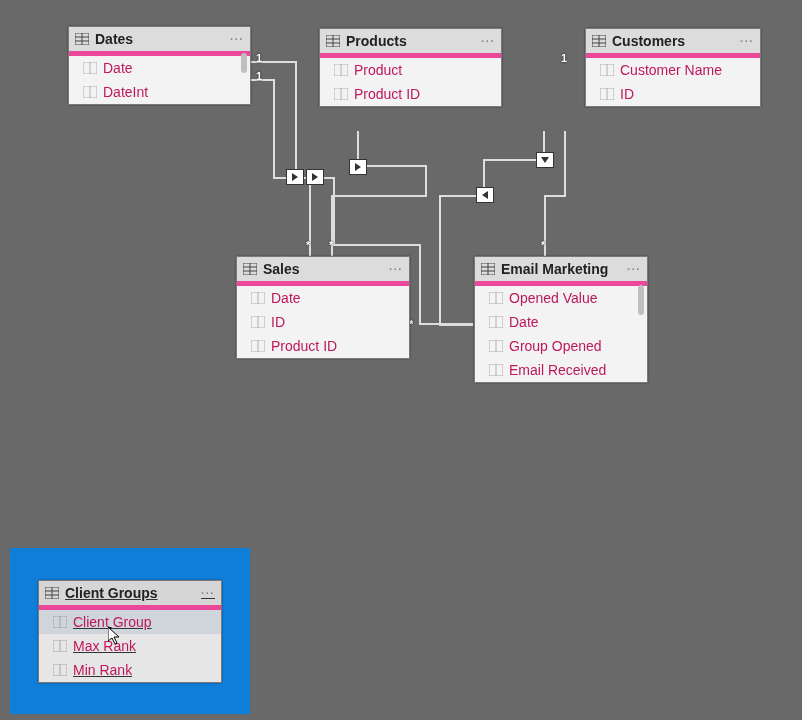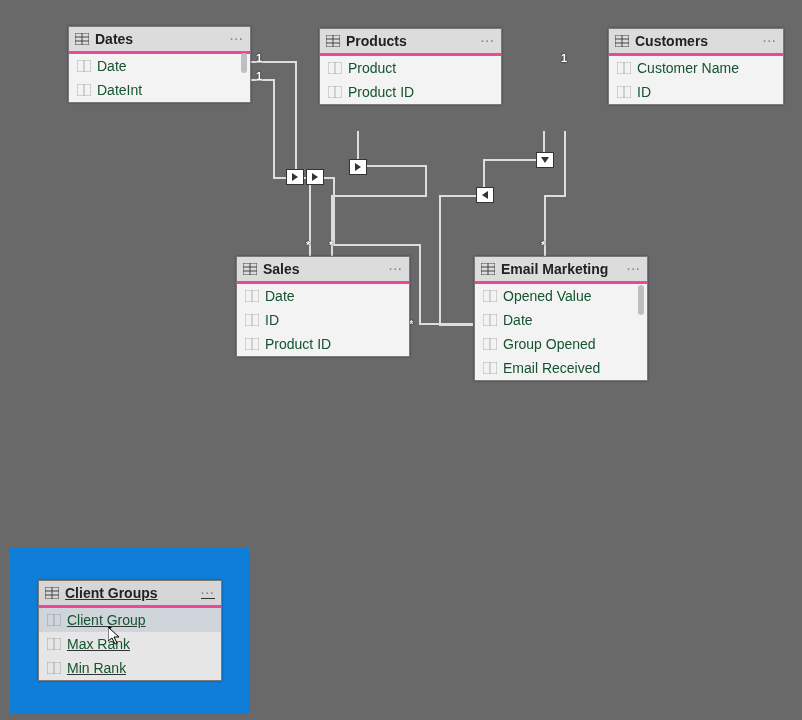--- a/index.html
+++ b/index.html
@@ -1,25 +1,25 @@
 <!DOCTYPE html>
 <html><head>
 <meta charset="utf-8">
 <style>
   html,body{margin:0;padding:0;width:802px;height:720px;background:#696969;font-family:"Segoe UI",Arial,sans-serif;font-size:14px;color:#333;overflow:hidden;}
   .canvas{position:relative;width:802px;height:720px;}
   svg.wires{position:absolute;left:0;top:0;width:802px;height:720px;pointer-events:none;}
   .table{position:absolute;background:#f3f3f3;border:1px solid #7a7a7a;box-shadow:0 0 2px rgba(0,0,0,.4);}
-  .table-head{background:#dcdcdc;border-bottom:3px solid #ec4899;display:flex;align-items:center;padding:4px 6px;font-weight:600;color:#222;}
+  .table-head{background:#dcdcdc;border-bottom:5px solid #ec4899;display:flex;align-items:center;padding:4px 6px;font-weight:600;color:#222;}
   .head-icon{width:14px;height:12px;margin-right:6px;display:inline-block;}
   .head-icon svg{display:block;}
   .table-title{flex:1;white-space:nowrap;}
   .more{color:#888;font-weight:bold;letter-spacing:1px;font-size:11px;user-select:none;margin-left:4px;}
   .fields{padding:0;}
-  .field{display:flex;align-items:center;padding:4px 8px;color:#14532d;}
+  .field{display:flex;align-items:center;padding:4px 14px;color:#be185d;}
   .field.hover{background:#cfd5db;}
   .field-icon{width:14px;height:12px;margin-right:6px;display:inline-block;opacity:.55;}
   .field-icon svg{display:block;}
   .scrollbar{position:absolute;right:3px;width:6px;background:#bfbfbf;border-radius:3px;}
   .selection-box{position:absolute;background:#0f7ed8;}
   .cursor{position:absolute;width:14px;height:20px;pointer-events:none;}
   .cursor::before{content:"";position:absolute;left:0;top:0;border-left:2px solid #000;border-top:2px solid #000;border-right:2px solid transparent;border-bottom:2px solid transparent;width:0;height:0;}
   .cursor svg{position:absolute;left:0;top:0;}
   .rel-end{position:absolute;color:#fff;font-size:11px;font-weight:600;text-shadow:0 0 2px #000;font-family:Arial,sans-serif;}
   .arrow-box{position:absolute;width:16px;height:14px;background:#fff;border:1px solid #333;display:flex;align-items:center;justify-content:center;}
@@ -142,21 +142,21 @@
             <svg width="14" height="12">
               <rect x="0" y="0" width="14" height="12" fill="none" stroke="#777"></rect>
               <line x1="7" y1="0" x2="7" y2="12" stroke="#777"></line>
             </svg>
           </span>
           <span>Product ID</span>
         </div>
   </div>
 </div>
 
-<div class="table" style="left:608px;top:28px;width:174px;">
+<div class="table" style="left:585px;top:28px;width:174px;">
   <div class="table-head">
     <span class="head-icon">
           <svg width="14" height="12">
             <rect x="0" y="0" width="14" height="12" fill="none" stroke="#444"></rect>
             <line x1="0" y1="4" x2="14" y2="4" stroke="#444"></line>
             <line x1="0" y1="8" x2="14" y2="8" stroke="#444"></line>
             <line x1="7" y1="0" x2="7" y2="12" stroke="#444"></line>
           </svg>
         </span>
     <span class="table-title">Customers</span>

